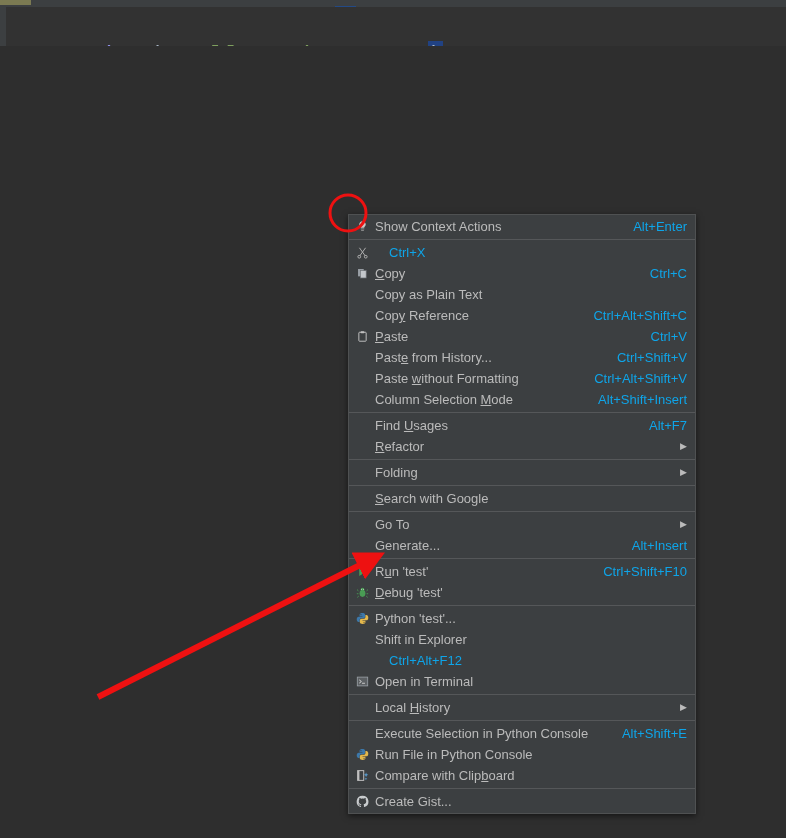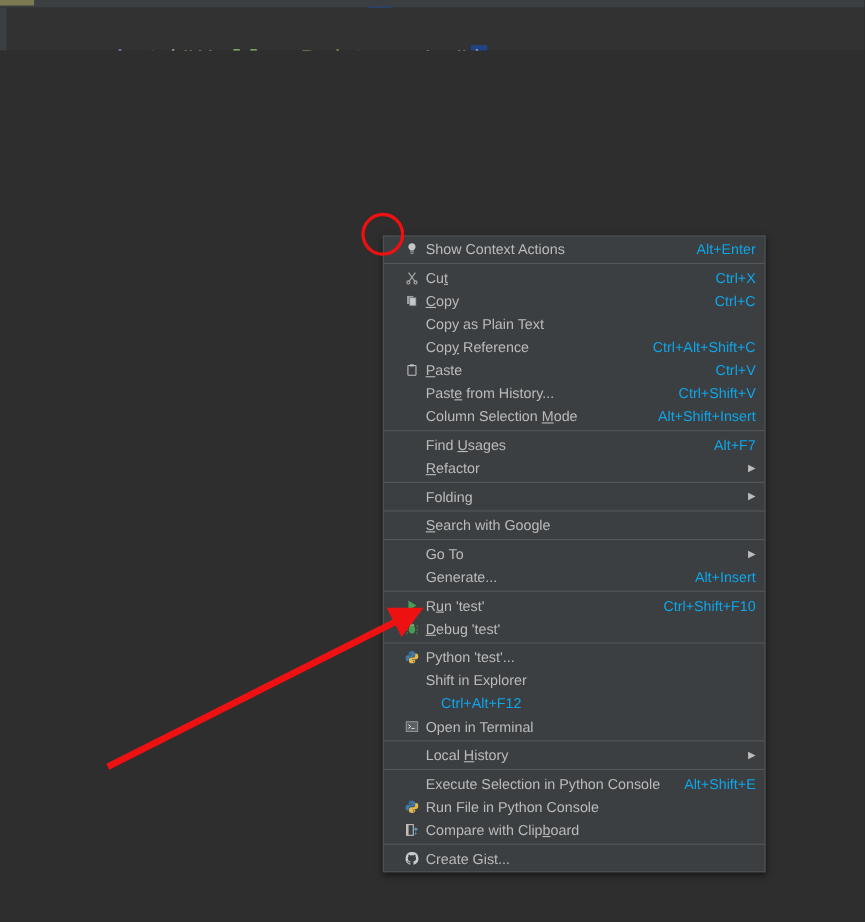--- a/index.html
+++ b/index.html
@@ -61,21 +61,21 @@
     padding:1px 0 1px 0;
   }
   .menu-group{}
   .menu-sep{
     height:1px;background:#555759;margin:2px 0;
   }
   .menu-item{
     position:relative;
     height:21px;
     display:flex;align-items:flex-start;
-    padding:0 8px 0 12px;
+    padding:0 8px 0 0;
     box-sizing:border-box;
     cursor:default;
   }
   .mi-icon{
     width:26px;min-width:26px;height:21px;
     display:flex;align-items:center;justify-content:center;
   }
   .mi-icon svg{display:block;}
   .mi-label{
     flex:1;
@@ -137,21 +137,20 @@
     <div class="menu-sep"></div>
     <div class="menu-group">
       <div class="menu-item">
         <span class="mi-icon">
           <svg width="13" height="13" viewBox="0 0 16 16">
             <path d="M4.2 2.2 L11.4 12.2 M11.8 2.2 L4.6 12.2" stroke="#b0b0b0" stroke-width="1.2" fill="none"></path>
             <circle cx="4" cy="13.2" r="1.7" stroke="#b0b0b0" stroke-width="1.2" fill="none"></circle>
             <circle cx="12" cy="13.2" r="1.7" stroke="#b0b0b0" stroke-width="1.2" fill="none"></circle>
           </svg>
         </span>
-        <span class="mi-label">Cu<u>t</u></span>
         <span class="mi-shortcut">Ctrl+X</span>
       </div>
       <div class="menu-item">
         <span class="mi-icon">
           <svg width="13" height="13" viewBox="0 0 16 16">
             <rect x="2.5" y="2.5" width="7" height="9" fill="#9aa0a6"></rect>
             <rect x="5.5" y="4.5" width="7" height="9" fill="#c3c7cb" stroke="#6f7378" stroke-width="0.8"></rect>
           </svg>
         </span>
         <span class="mi-label"><u>C</u>opy</span>
@@ -173,20 +172,25 @@
             <rect x="5.8" y="1.4" width="4.4" height="2.6" rx="0.6" fill="#c0c0c0"></rect>
           </svg>
         </span>
         <span class="mi-label"><u>P</u>aste</span>
         <span class="mi-shortcut">Ctrl+V</span>
       </div>
       <div class="menu-item">
         <span class="mi-icon"></span>
         <span class="mi-label">Past<u>e</u> from History...</span>
         <span class="mi-shortcut">Ctrl+Shift+V</span>
+      </div>
+      <div class="menu-item">
+        <span class="mi-icon"></span>
+        <span class="mi-label">Paste <u>w</u>ithout Formatting</span>
+        <span class="mi-shortcut">Ctrl+Alt+Shift+V</span>
       </div>
       <div class="menu-item">
         <span class="mi-icon"></span>
         <span class="mi-label">Column Selection <u>M</u>ode</span>
         <span class="mi-shortcut">Alt+Shift+Insert</span>
       </div>
     </div>
     <div class="menu-sep"></div>
     <div class="menu-group">
       <div class="menu-item">

